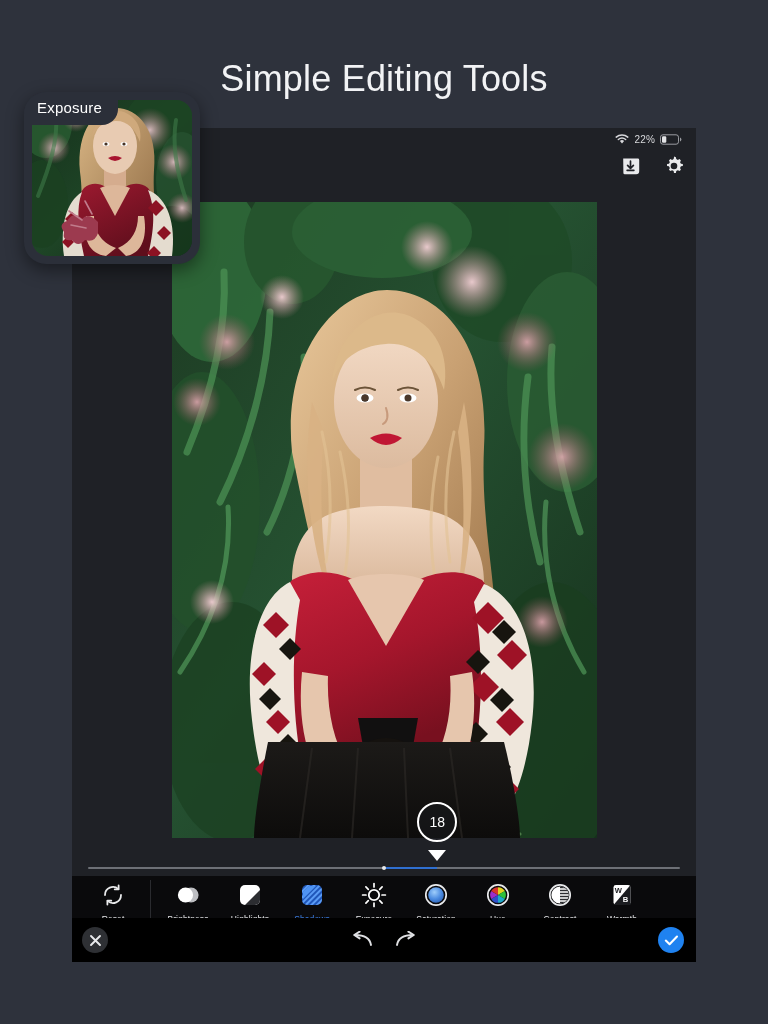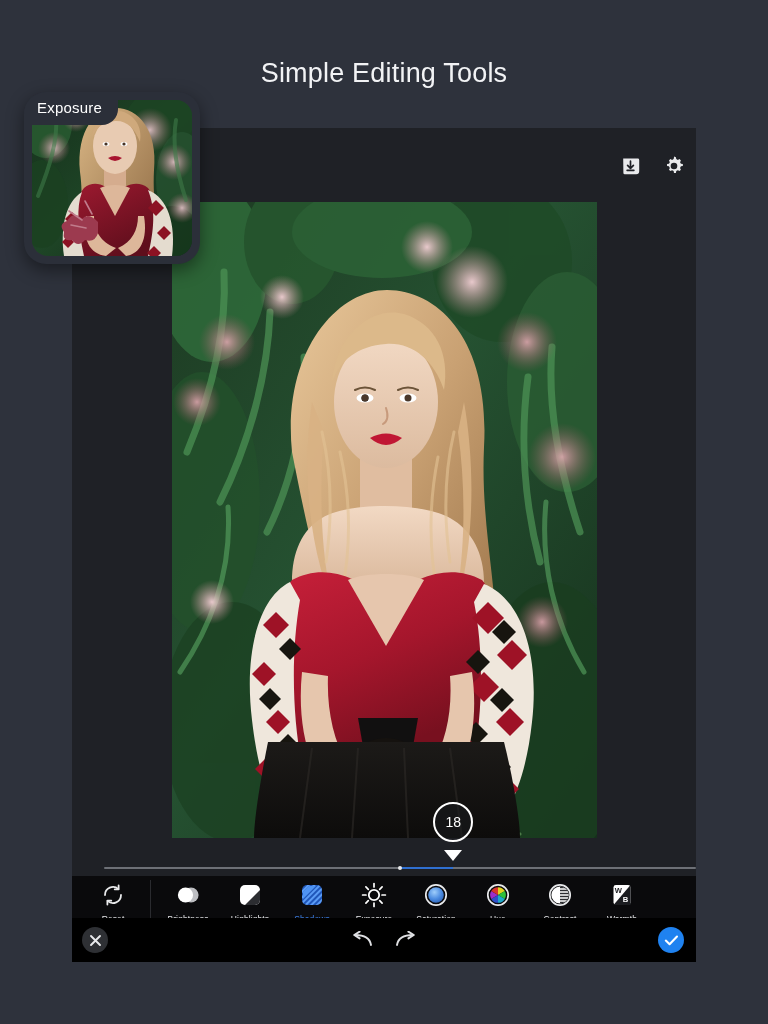--- a/index.html
+++ b/index.html
@@ -8,21 +8,21 @@
     background: #2e323c;
     font-family: "Liberation Sans", sans-serif;
     overflow: hidden;
   }
   #root { position: relative; width: 768px; height: 1024px; }
 
   
   .page-title {
     position: absolute; top: 58px; left: 0; width: 768px;
     text-align: center;
-    font-size: 27px; font-weight: 400; letter-spacing: .2px;
+    font-size: 36px; font-weight: 400; letter-spacing: .2px;
     color: #f2f3f5;
   }
 
   
   .device {
     position: absolute; left: 72px; top: 128px;
     width: 624px; height: 834px;
     background: #1f2126;
     overflow: hidden;
   }
@@ -57,21 +57,21 @@
   .photo {
     position: relative;
     width: 425px; height: 636px;
     margin-top: 22px;
     overflow: hidden;
     background: #1a2a1c;
   }
 
   
   .slider-wrap {
-    position: absolute; left: 0; top: 728px; width: 624px; height: 22px; margin-left: 16px;
+    position: absolute; left: 0; top: 728px; width: 624px; height: 22px;
   }
   .slider-track {
     position: absolute; left: 16px; right: 16px; top: 11px; height: 2px;
     background: #6d7076; border-radius: 1px;
   }
   .slider-fill {
     position: absolute; top: 0; height: 2px; background: #2f6fd0;
   }
   .slider-center-tick {
     position: absolute; top: -1px; width: 4px; height: 4px;
@@ -169,20 +169,33 @@
 </style>
 </head>
 <body>
 
 <div id="root">
 
   <div class="page-title">Simple Editing Tools</div>
 
   <div class="device">
 
+    <div class="statusbar">
+      <svg class="sb-wifi" width="14" height="11" viewBox="0 0 14 11">
+        <path d="M7 9.6 L9.1 6.9 A3.4 3.4 0 0 0 4.9 6.9 Z" fill="#d8d9dc"></path>
+        <path d="M1.2 3.1 A8.8 8.8 0 0 1 12.8 3.1" stroke="#d8d9dc" stroke-width="1.5" fill="none" stroke-linecap="round"></path>
+        <path d="M3.3 5.5 A5.7 5.7 0 0 1 10.7 5.5" stroke="#d8d9dc" stroke-width="1.4" fill="none" stroke-linecap="round"></path>
+      </svg>
+      <span class="sb-battery-text">22%</span>
+      <svg class="sb-battery" width="22" height="11" viewBox="0 0 22 11">
+        <rect x="0.5" y="0.8" width="18" height="9.4" rx="2.4" ry="2.4" fill="none" stroke="#9a9ca1" stroke-width="1"></rect>
+        <rect x="2" y="2.3" width="4.3" height="6.4" rx="1.2" ry="1.2" fill="#e3e4e6"></rect>
+        <path d="M20 3.6 a2 2 0 0 1 0 3.8 Z" fill="#9a9ca1"></path>
+      </svg>
+    </div>
 
     <div class="topbar">
       <div class="topbar-btn">
         <svg width="21" height="21" viewBox="0 0 21 21">
           <path d="M3.2 2.5 h14.6 a1.4 1.4 0 0 1 1.4 1.4 v11.4 a3 3 0 0 1 -3 3 h-11.4 a1.4 1.4 0 0 1 -1.4 -1.4 Z" fill="#e9eaec"></path>
           <path d="M10.5 5.2 v6.6 M7.6 9.4 l2.9 3 l2.9 -3" stroke="#1f2126" stroke-width="1.7" fill="none" stroke-linecap="round" stroke-linejoin="round"></path>
           <rect x="6.3" y="13.6" width="8.4" height="1.7" rx="0.8" fill="#1f2126"></rect>
         </svg>
       </div>
       <div class="topbar-btn">

